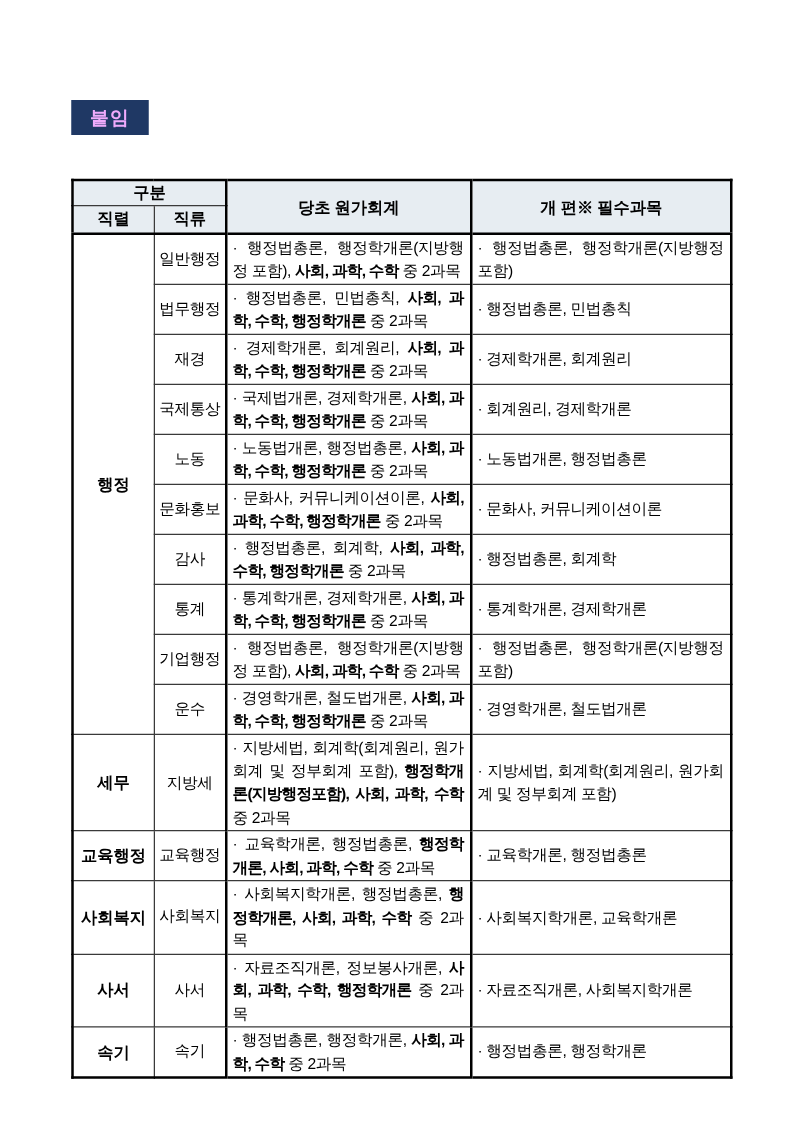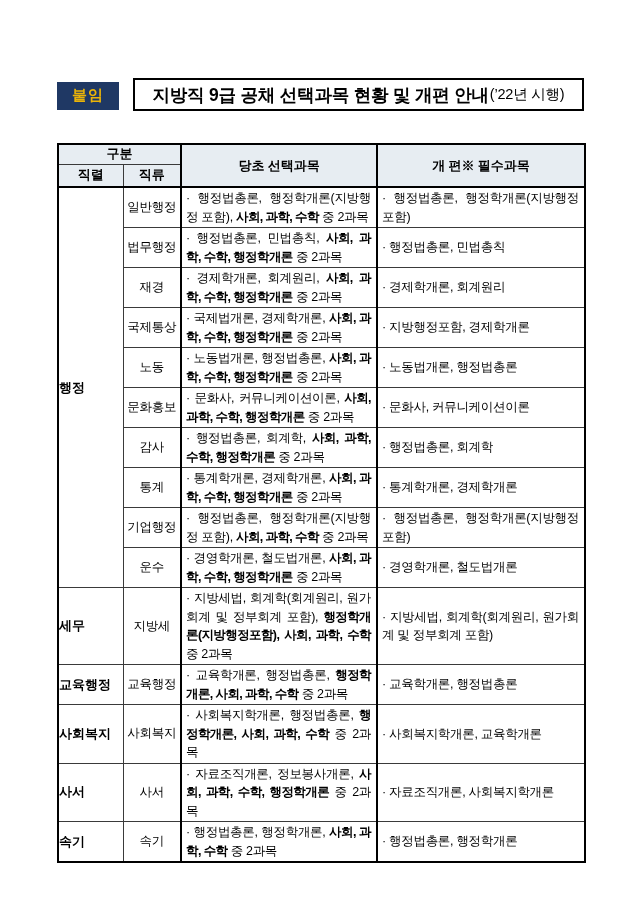--- a/index.html
+++ b/index.html
@@ -12,21 +12,21 @@
   }
   .page { position: absolute; top: 0; left: 0; width: 640px; height: 904px; }
 
   
   .doc-header {
     position: absolute; top: 78px; left: 57px;
     width: 527px; display: flex; align-items: center;
   }
   .badge {
     width: 62px; height: 28px; margin-top: 2px;
-    background: #1f3864; color: #eab308;
+    background: #1f3864; color: #f0abfc;
     font-weight: bold; font-size: 15px;
     display: flex; align-items: center; justify-content: center;
     flex: none; letter-spacing: 1px;
   }
   .title-box {
     margin-left: 14px; flex: 1; height: 33px;
     border: 2px solid #000; background: #fff;
     display: flex; align-items: center; justify-content: center;
     white-space: nowrap;
   }
@@ -45,21 +45,21 @@
     text-align: center; vertical-align: middle;
   }
   thead tr.h1 { height: 20px; }
   thead tr.h2 { height: 23px; }
   thead { border-bottom: 2.5px solid #000; font-family: Liberation Serif, serif; }
   .bl-heavy { border-left: 2px solid #000; }
 
   tbody tr { height: 40px; }
   tbody tr.tall { height: 57px; }
   td.cell-group {
-    font-weight: bold; font-size: 13px; vertical-align: middle;
+    font-weight: bold; font-size: 13px; text-align: center; vertical-align: middle;
   }
   td.cell-jikryu {
     font-size: 12.5px; text-align: center; vertical-align: middle; letter-spacing: -0.3px;
   }
   td.cell-orig, td.cell-new {
     font-size: 12.5px; line-height: 18.5px;
     padding: 1px 5px 1px 4px;
     text-align: justify; vertical-align: middle;
     letter-spacing: -0.3px;
   }
@@ -67,38 +67,34 @@
 </style>
 </head>
 <body>
 
 <div class="page">
 
   <div class="doc-header">
     <div class="badge">
       <span>붙임</span>
     </div>
-    <div class="title-box">
-      <span class="title-main">지방직 9급 공채 선택과목 현황 및 개편 안내</span>
-        <span class="title-suffix">(’22년 시행)</span>
-    </div>
   </div>
 
   <div class="tbl-wrap">
     <table>
       <colgroup>
         <col style="width:65px">
         <col style="width:58px">
         <col style="width:196px">
         <col style="width:208px">
       </colgroup>
       <thead>
         <tr class="h1">
           <th colspan="2">구분</th>
-          <th rowspan="2" class="bl-heavy">당초 선택과목</th>
+          <th rowspan="2" class="bl-heavy">당초 원가회계</th>
           <th rowspan="2" class="bl-heavy">개 편※ 필수과목</th>
         </tr>
         <tr class="h2">
           <th>직렬</th>
           <th>직류</th>
         </tr>
       </thead>
       <tbody>
           <tr>
             <td class="cell-group" rowspan="10">행정</td>
@@ -112,21 +108,21 @@
             <td class="cell-new bl-heavy">· 행정법총론, 민법총칙</td>
           </tr>
           <tr>
             <td class="cell-jikryu">재경</td>
             <td class="cell-orig bl-heavy">· 경제학개론, 회계원리, <span class="emph">사회, 과학, 수학, 행정학개론</span> 중 2과목</td>
             <td class="cell-new bl-heavy">· 경제학개론, 회계원리</td>
           </tr>
           <tr>
             <td class="cell-jikryu">국제통상</td>
             <td class="cell-orig bl-heavy">· 국제법개론, 경제학개론, <span class="emph">사회, 과학, 수학, 행정학개론</span> 중 2과목</td>
-            <td class="cell-new bl-heavy">· 지방행정포함, 경제학개론</td>
+            <td class="cell-new bl-heavy">· 회계원리, 경제학개론</td>
           </tr>
           <tr>
             <td class="cell-jikryu">노동</td>
             <td class="cell-orig bl-heavy">· 노동법개론, 행정법총론, <span class="emph">사회, 과학, 수학, 행정학개론</span> 중 2과목</td>
             <td class="cell-new bl-heavy">· 노동법개론, 행정법총론</td>
           </tr>
           <tr>
             <td class="cell-jikryu">문화홍보</td>
             <td class="cell-orig bl-heavy">· 문화사, 커뮤니케이션이론, <span class="emph">사회, 과학, 수학, 행정학개론</span> 중 2과목</td>
             <td class="cell-new bl-heavy">· 문화사, 커뮤니케이션이론</td>

